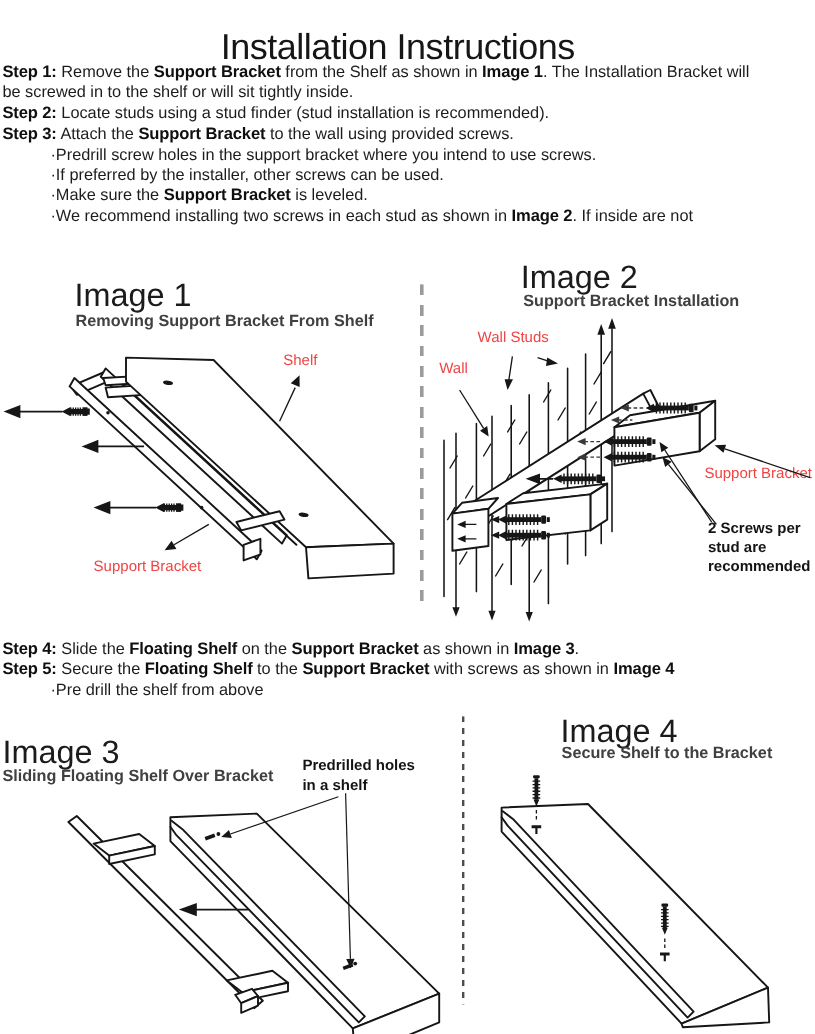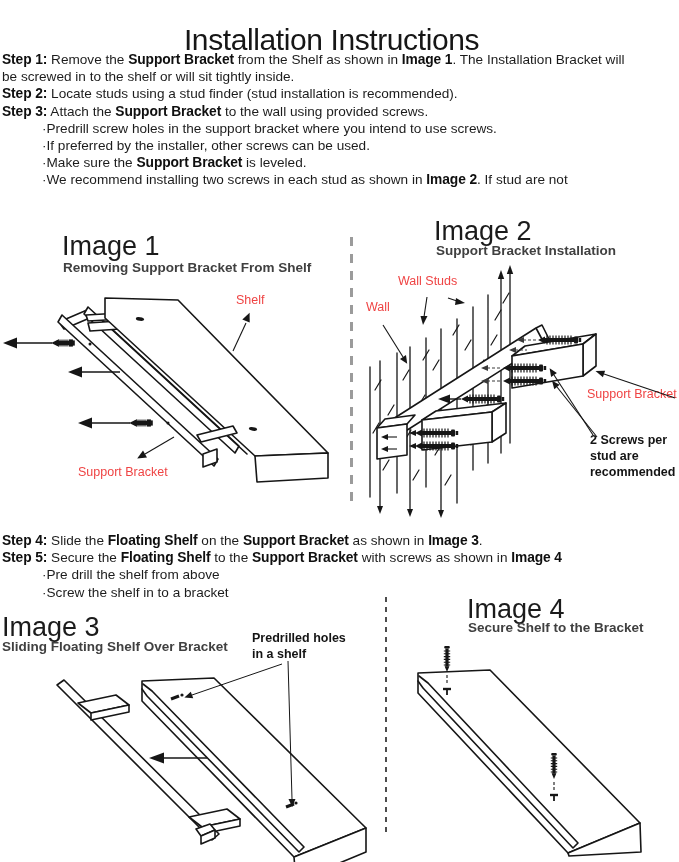--- a/index.html
+++ b/index.html
@@ -62,27 +62,26 @@
   <h1 class="abs page-title">Installation Instructions</h1>
 
   <div class="abs para" style="left:2px;top:51px">
       <div class="line"><b>Step 1:</b><span> Remove the </span><b>Support Bracket</b><span> from the Shelf as shown in </span><b>Image 1</b><span>. The Installation Bracket will</span></div>
       <div class="line"><span>be screwed in to the shelf or will sit tightly inside.</span></div>
       <div class="line"><b>Step 2:</b><span> Locate studs using a stud finder (stud installation is recommended).</span></div>
       <div class="line"><b>Step 3:</b><span> Attach the </span><b>Support Bracket</b><span> to the wall using provided screws.</span></div>
       <div class="line indent"><span>·Predrill screw holes in the support bracket where you intend to use screws.</span></div>
       <div class="line indent"><span>·If preferred by the installer, other screws can be used.</span></div>
       <div class="line indent"><span>·Make sure the </span><b>Support Bracket</b><span> is leveled.</span></div>
-      <div class="line indent"><span>·We recommend installing two screws in each stud as shown in </span><b>Image 2</b><span>. If stud are not</span></div>
+      <div class="line indent"><span>·We recommend installing two screws in each stud as shown in </span><b>Image 2</b><span>. If inside are not</span></div>
     </div>
   <div class="abs para" style="left:2px;top:532px">
       <div class="line"><b>Step 4:</b><span> Slide the </span><b>Floating Shelf</b><span> on the </span><b>Support Bracket</b><span> as shown in </span><b>Image 3</b><span>.</span></div>
       <div class="line"><b>Step 5:</b><span> Secure the </span><b>Floating Shelf</b><span> to the </span><b>Support Bracket</b><span> with screws as shown in </span><b>Image 4</b></div>
       <div class="line indent"><span>·Pre drill the shelf from above</span></div>
-      <div class="line indent"><span>·Screw the shelf in to a bracket</span></div>
     </div>
 
   <div class="abs divider-top"></div>
   <div class="abs divider-bottom"></div>
 
   <div class="abs fig-title" style="left:62px;top:231px">Image 1</div>
   <div class="abs fig-sub" style="left:63px;top:260px">Removing Support Bracket From Shelf</div>
   <div class="abs fig-title" style="left:434px;top:216px">Image 2</div>
   <div class="abs fig-sub" style="left:436px;top:243px">Support Bracket Installation</div>
   <div class="abs fig-title" style="left:2px;top:612px">Image 3</div>

